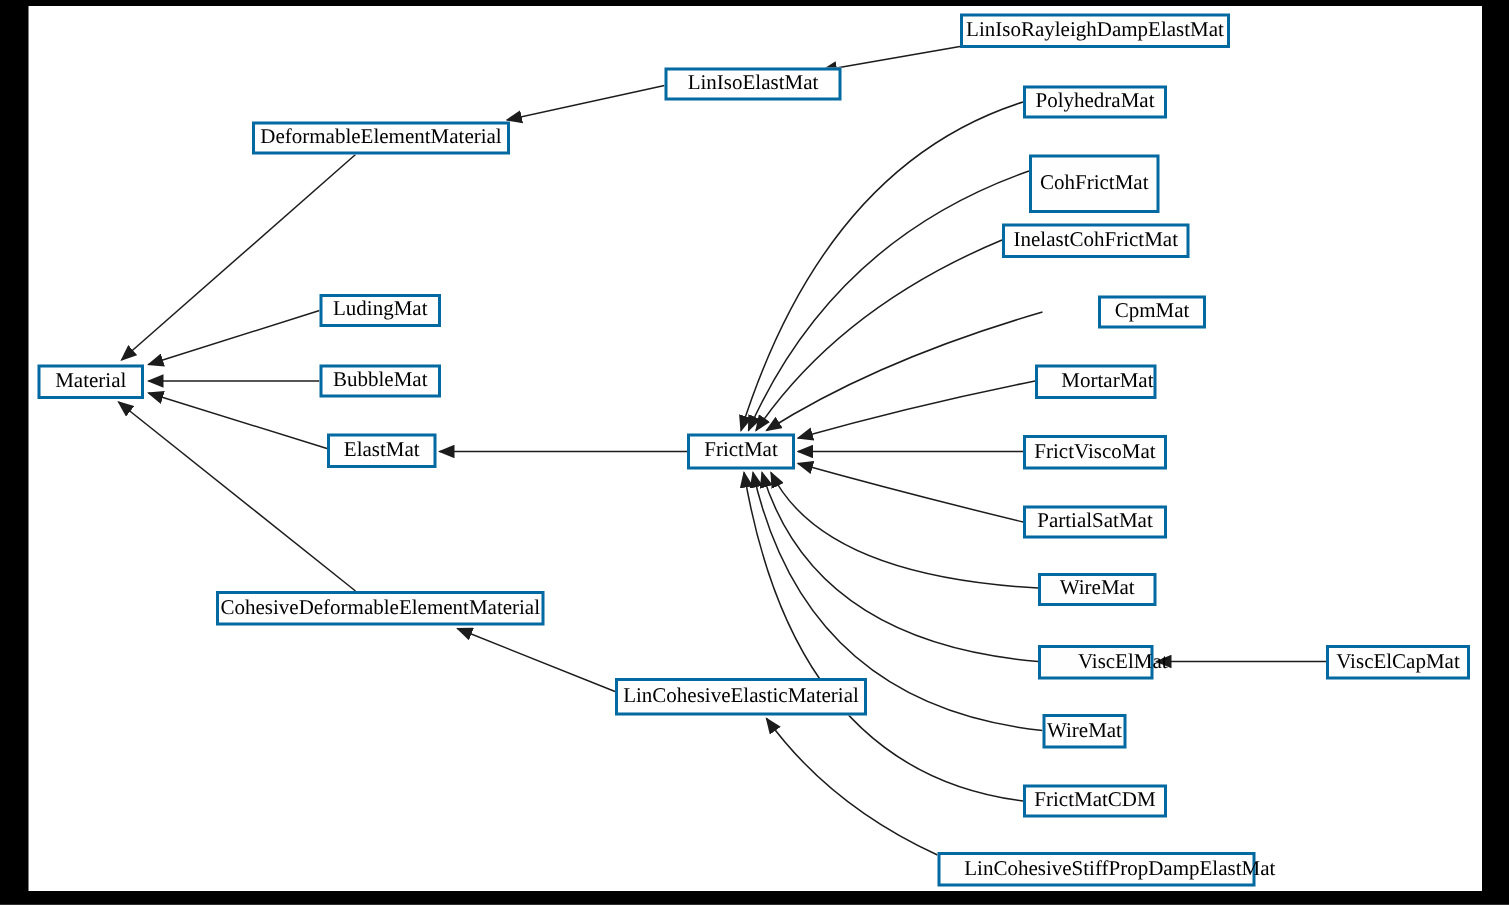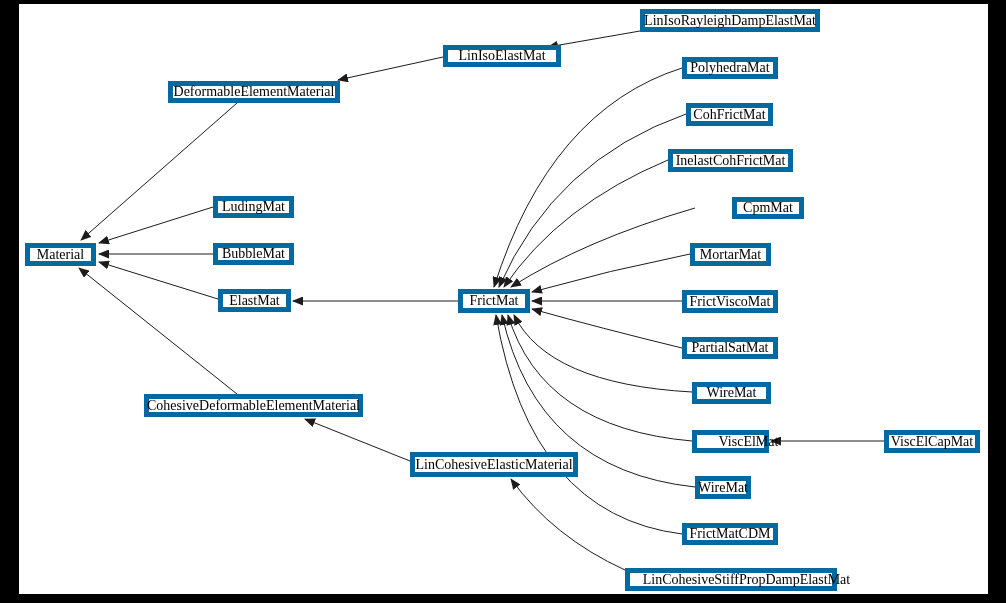--- a/index.html
+++ b/index.html
@@ -32,21 +32,21 @@
     pointer-events: none;
   }
   #edge-svg path.edge {
     fill: none;
     stroke: #1c1c1c;
     stroke-width: 1;
   }
   #nodes .node {
     position: absolute;
     background: #fefefe;
-    border: 5px solid #0369a1;
+    border: 2px solid #0369a1;
     box-sizing: border-box;
     display: flex;
     align-items: center;
     justify-content: center;
     font-size: 14px;
     color: #000000;
     white-space: nowrap;
     cursor: pointer;
   }
 </style>
@@ -105,30 +105,30 @@
       </div>
       <div class="node" style="left: 218px; top: 289px; width: 73px; height: 23px;">
         <span>ElastMat</span>
       </div>
       <div class="node" style="left: 458px; top: 289px; width: 72px; height: 24px;">
         <span>FrictMat</span>
       </div>
       <div class="node" style="left: 682px; top: 57px; width: 96px; height: 22px;">
         <span>PolyhedraMat</span>
       </div>
-      <div class="node" style="left: 686px; top: 103px; width: 87px; height: 23px;">
+      <div class="node" style="left: 686px; top: 103px; width: 87px; height: 39px;">
         <span>CohFrictMat</span>
       </div>
       <div class="node" style="left: 668px; top: 149px; width: 125px; height: 23px;">
         <span>InelastCohFrictMat</span>
       </div>
       <div class="node" style="left: 695px; top: 197px; width: 72px; height: 22px; margin-left: 37px;">
         <span>CpmMat</span>
       </div>
-      <div class="node" style="left: 690px; top: 243px; width: 81px; height: 23px;">
+      <div class="node" style="left: 690px; top: 243px; width: 81px; height: 23px; justify-content: flex-end;">
         <span>MortarMat</span>
       </div>
       <div class="node" style="left: 682px; top: 290px; width: 96px; height: 23px;">
         <span>FrictViscoMat</span>
       </div>
       <div class="node" style="left: 682px; top: 337px; width: 96px; height: 22px; justify-content: center;">
         <span>PartialSatMat</span>
       </div>
       <div class="node" style="left: 692px; top: 382px; width: 79px; height: 22px;">
         <span>WireMat</span>

